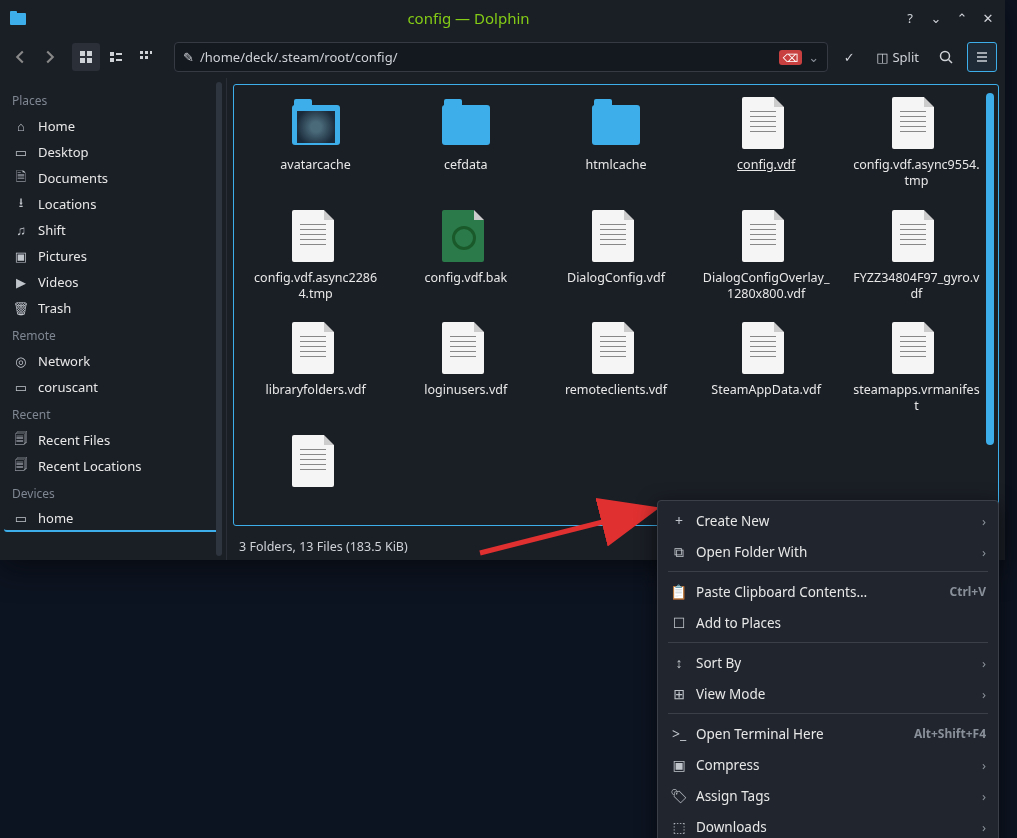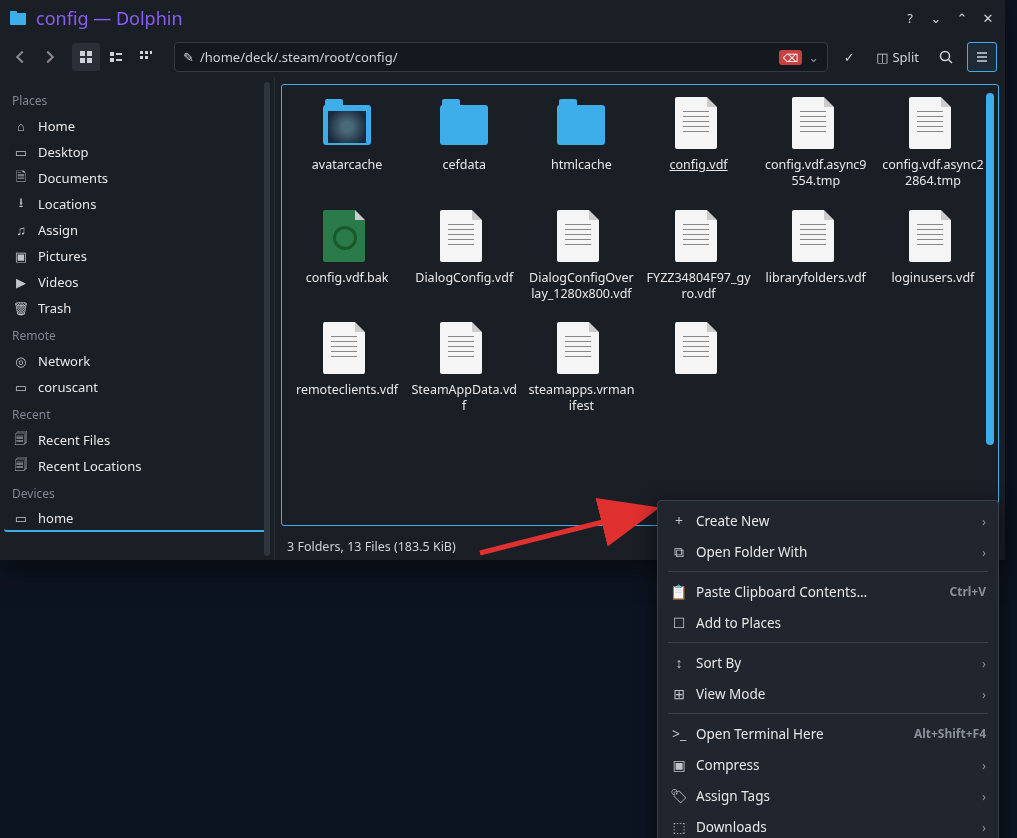--- a/index.html
+++ b/index.html
@@ -24,21 +24,21 @@
   box-shadow: 0 8px 30px rgba(0,0,0,0.5);
 }
 .titlebar {
   height: 36px;
   display: flex;
   align-items: center;
   padding: 0 8px;
   background: #1a1e25;
 }
 .titlebar .icon { width: 20px; height: 20px; margin-right: 8px; }
-.titlebar .title { flex: 1; text-align: left; font-size: 18px; color: #8b5cf6; }
+.titlebar .title { flex: 1; text-align: center; font-size: 15px; color: #84cc16; }
 .titlebar .win-controls { display: flex; gap: 8px; }
 .titlebar .win-controls span { width: 18px; text-align: center; cursor: pointer; color: #cfd3d8; }
 
 .toolbar {
   height: 42px;
   display: flex;
   align-items: center;
   padding: 0 8px;
   gap: 6px;
   background: #1a1e25;
@@ -80,21 +80,21 @@
 }
 .tool-btn.active { border: 1px solid #3daee9; background: #1e2a35; }
 .split-btn { display: flex; align-items: center; gap: 4px; padding: 0 6px; height: 30px; cursor: pointer; color: #cfd3d8; }
 
 .body {
   flex: 1;
   display: flex;
   overflow: hidden;
 }
 .sidebar {
-  width: 275px;
+  width: 227px;
   background: #1a1e25;
   padding: 8px 4px;
   overflow-y: auto;
   border-right: 1px solid #2a2e36;
   position: relative;
 }
 .sidebar .section-title {
   color: #7f8792;
   font-size: 12px;
   padding: 6px 8px 4px;
@@ -128,21 +128,21 @@
   flex: 1;
   margin: 6px;
   border: 1px solid #3daee9;
   border-radius: 3px;
   padding: 8px;
   overflow: auto;
   position: relative;
 }
 .filegrid {
   display: grid;
-  grid-template-columns: repeat(6, 1fr);
+  grid-template-columns: repeat(5, 1fr);
   gap: 12px 3px;
 }
 .file-item {
   display: flex;
   flex-direction: column;
   align-items: center;
   text-align: center;
   cursor: pointer;
   padding: 4px;
 }
@@ -330,21 +330,21 @@
         <div class="sidebar-item">
           <span class="icon">🗎</span>
           <span>Documents</span>
         </div>
         <div class="sidebar-item">
           <span class="icon">⭳</span>
           <span>Locations</span>
         </div>
         <div class="sidebar-item">
           <span class="icon">♫</span>
-          <span>Assign</span>
+          <span>Shift</span>
         </div>
         <div class="sidebar-item">
           <span class="icon">▣</span>
           <span>Pictures</span>
         </div>
         <div class="sidebar-item">
           <span class="icon">▶</span>
           <span>Videos</span>
         </div>
         <div class="sidebar-item">

